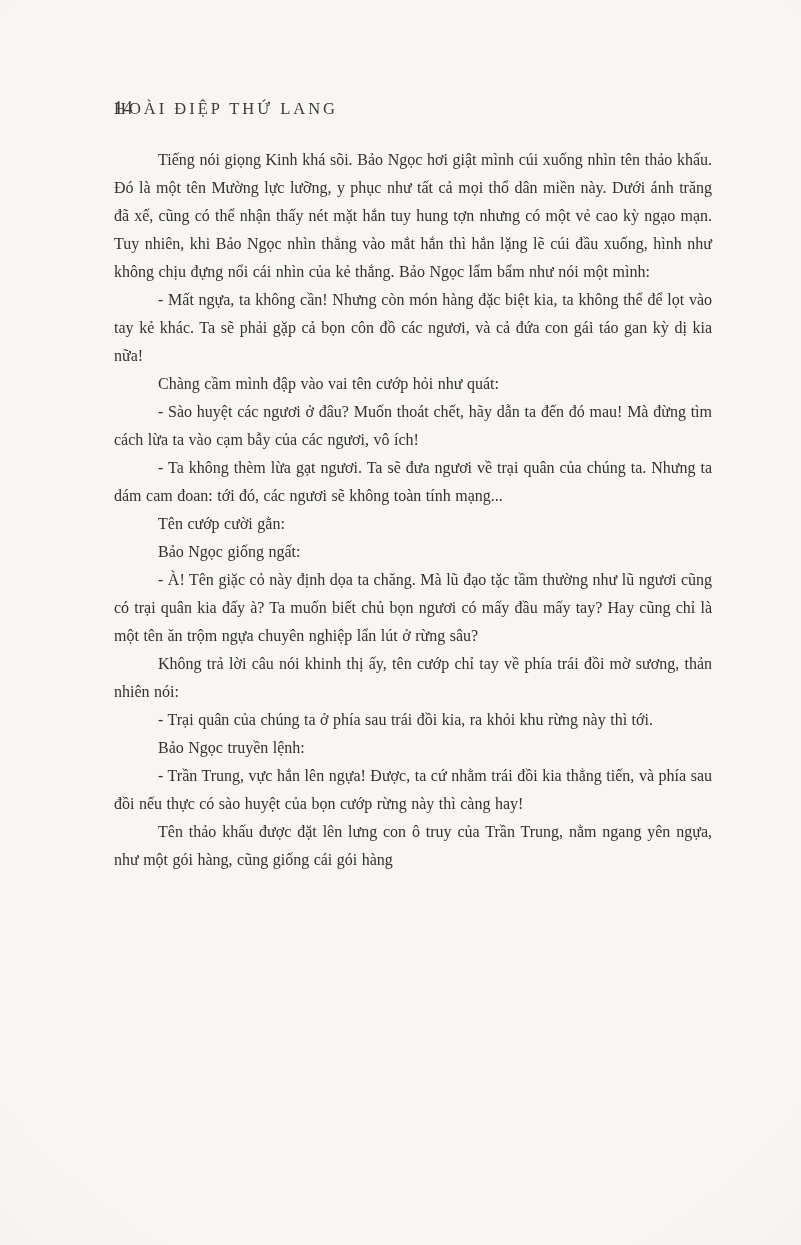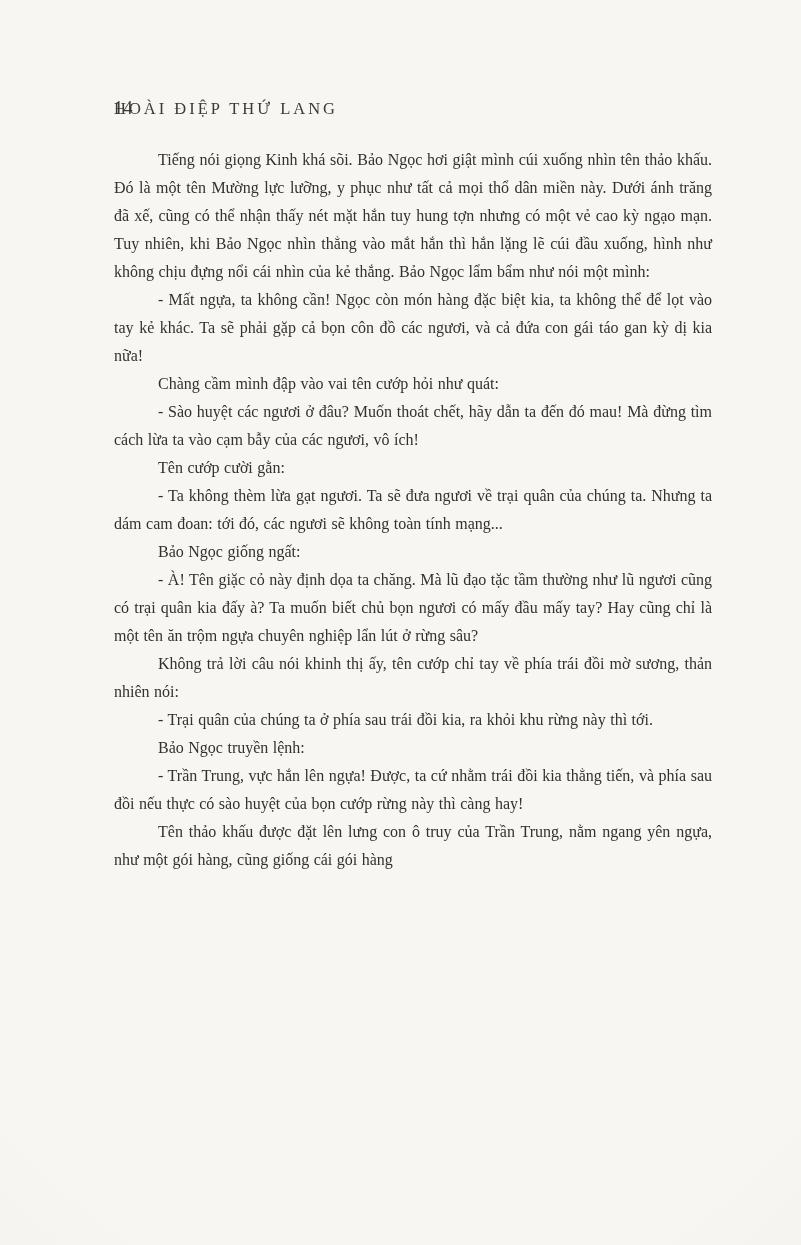--- a/index.html
+++ b/index.html
@@ -58,25 +58,25 @@
 
 <div class="page">
 
   <div class="running-head">
     <span class="page-number">14</span>
     <div class="running-title">HOÀI ĐIỆP THỨ LANG</div>
   </div>
 
   <div class="text-block">
     <p>Tiếng nói giọng Kinh khá sõi. Bảo Ngọc hơi giật mình cúi xuống nhìn tên thảo khấu. Đó là một tên Mường lực lưỡng, y phục như tất cả mọi thổ dân miền này. Dưới ánh trăng đã xế, cũng có thể nhận thấy nét mặt hắn tuy hung tợn nhưng có một vẻ cao kỳ ngạo mạn. Tuy nhiên, khi Bảo Ngọc nhìn thẳng vào mắt hắn thì hắn lặng lẽ cúi đầu xuống, hình như không chịu đựng nổi cái nhìn của kẻ thắng. Bảo Ngọc lẩm bẩm như nói một mình:</p>
-    <p>- Mất ngựa, ta không cần! Ngọc còn món hàng đặc biệt kia, ta không thể để lọt vào tay kẻ khác. Ta sẽ phải gặp cả bọn côn đồ các ngươi, và cả đứa con gái táo gan kỳ dị kia nữa!</p>
+    <p>- Mất ngựa, ta không cần! Nhưng còn món hàng đặc biệt kia, ta không thể để lọt vào tay kẻ khác. Ta sẽ phải gặp cả bọn côn đồ các ngươi, và cả đứa con gái táo gan kỳ dị kia nữa!</p>
     <p>Chàng cầm mình đập vào vai tên cướp hỏi như quát:</p>
     <p>- Sào huyệt các ngươi ở đâu? Muốn thoát chết, hãy dẫn ta đến đó mau! Mà đừng tìm cách lừa ta vào cạm bẫy của các ngươi, vô ích!</p>
+    <p>- Ta không thèm lừa gạt ngươi. Ta sẽ đưa ngươi về trại quân của chúng ta. Nhưng ta dám cam đoan: tới đó, các ngươi sẽ không toàn tính mạng...</p>
     <p>Tên cướp cười gằn:</p>
-    <p>- Ta không thèm lừa gạt ngươi. Ta sẽ đưa ngươi về trại quân của chúng ta. Nhưng ta dám cam đoan: tới đó, các ngươi sẽ không toàn tính mạng...</p>
     <p>Bảo Ngọc giống ngất:</p>
     <p>- À! Tên giặc cỏ này định dọa ta chăng. Mà lũ đạo tặc tầm thường như lũ ngươi cũng có trại quân kia đấy à? Ta muốn biết chủ bọn ngươi có mấy đầu mấy tay? Hay cũng chỉ là một tên ăn trộm ngựa chuyên nghiệp lẩn lút ở rừng sâu?</p>
     <p>Không trả lời câu nói khinh thị ấy, tên cướp chỉ tay về phía trái đồi mờ sương, thản nhiên nói:</p>
     <p>- Trại quân của chúng ta ở phía sau trái đồi kia, ra khỏi khu rừng này thì tới.</p>
     <p>Bảo Ngọc truyền lệnh:</p>
     <p>- Trần Trung, vực hắn lên ngựa! Được, ta cứ nhằm trái đồi kia thẳng tiến, và phía sau đồi nếu thực có sào huyệt của bọn cướp rừng này thì càng hay!</p>
     <p>Tên thảo khấu được đặt lên lưng con ô truy của Trần Trung, nằm ngang yên ngựa, như một gói hàng, cũng giống cái gói hàng</p>
   </div>
 
 </div>

